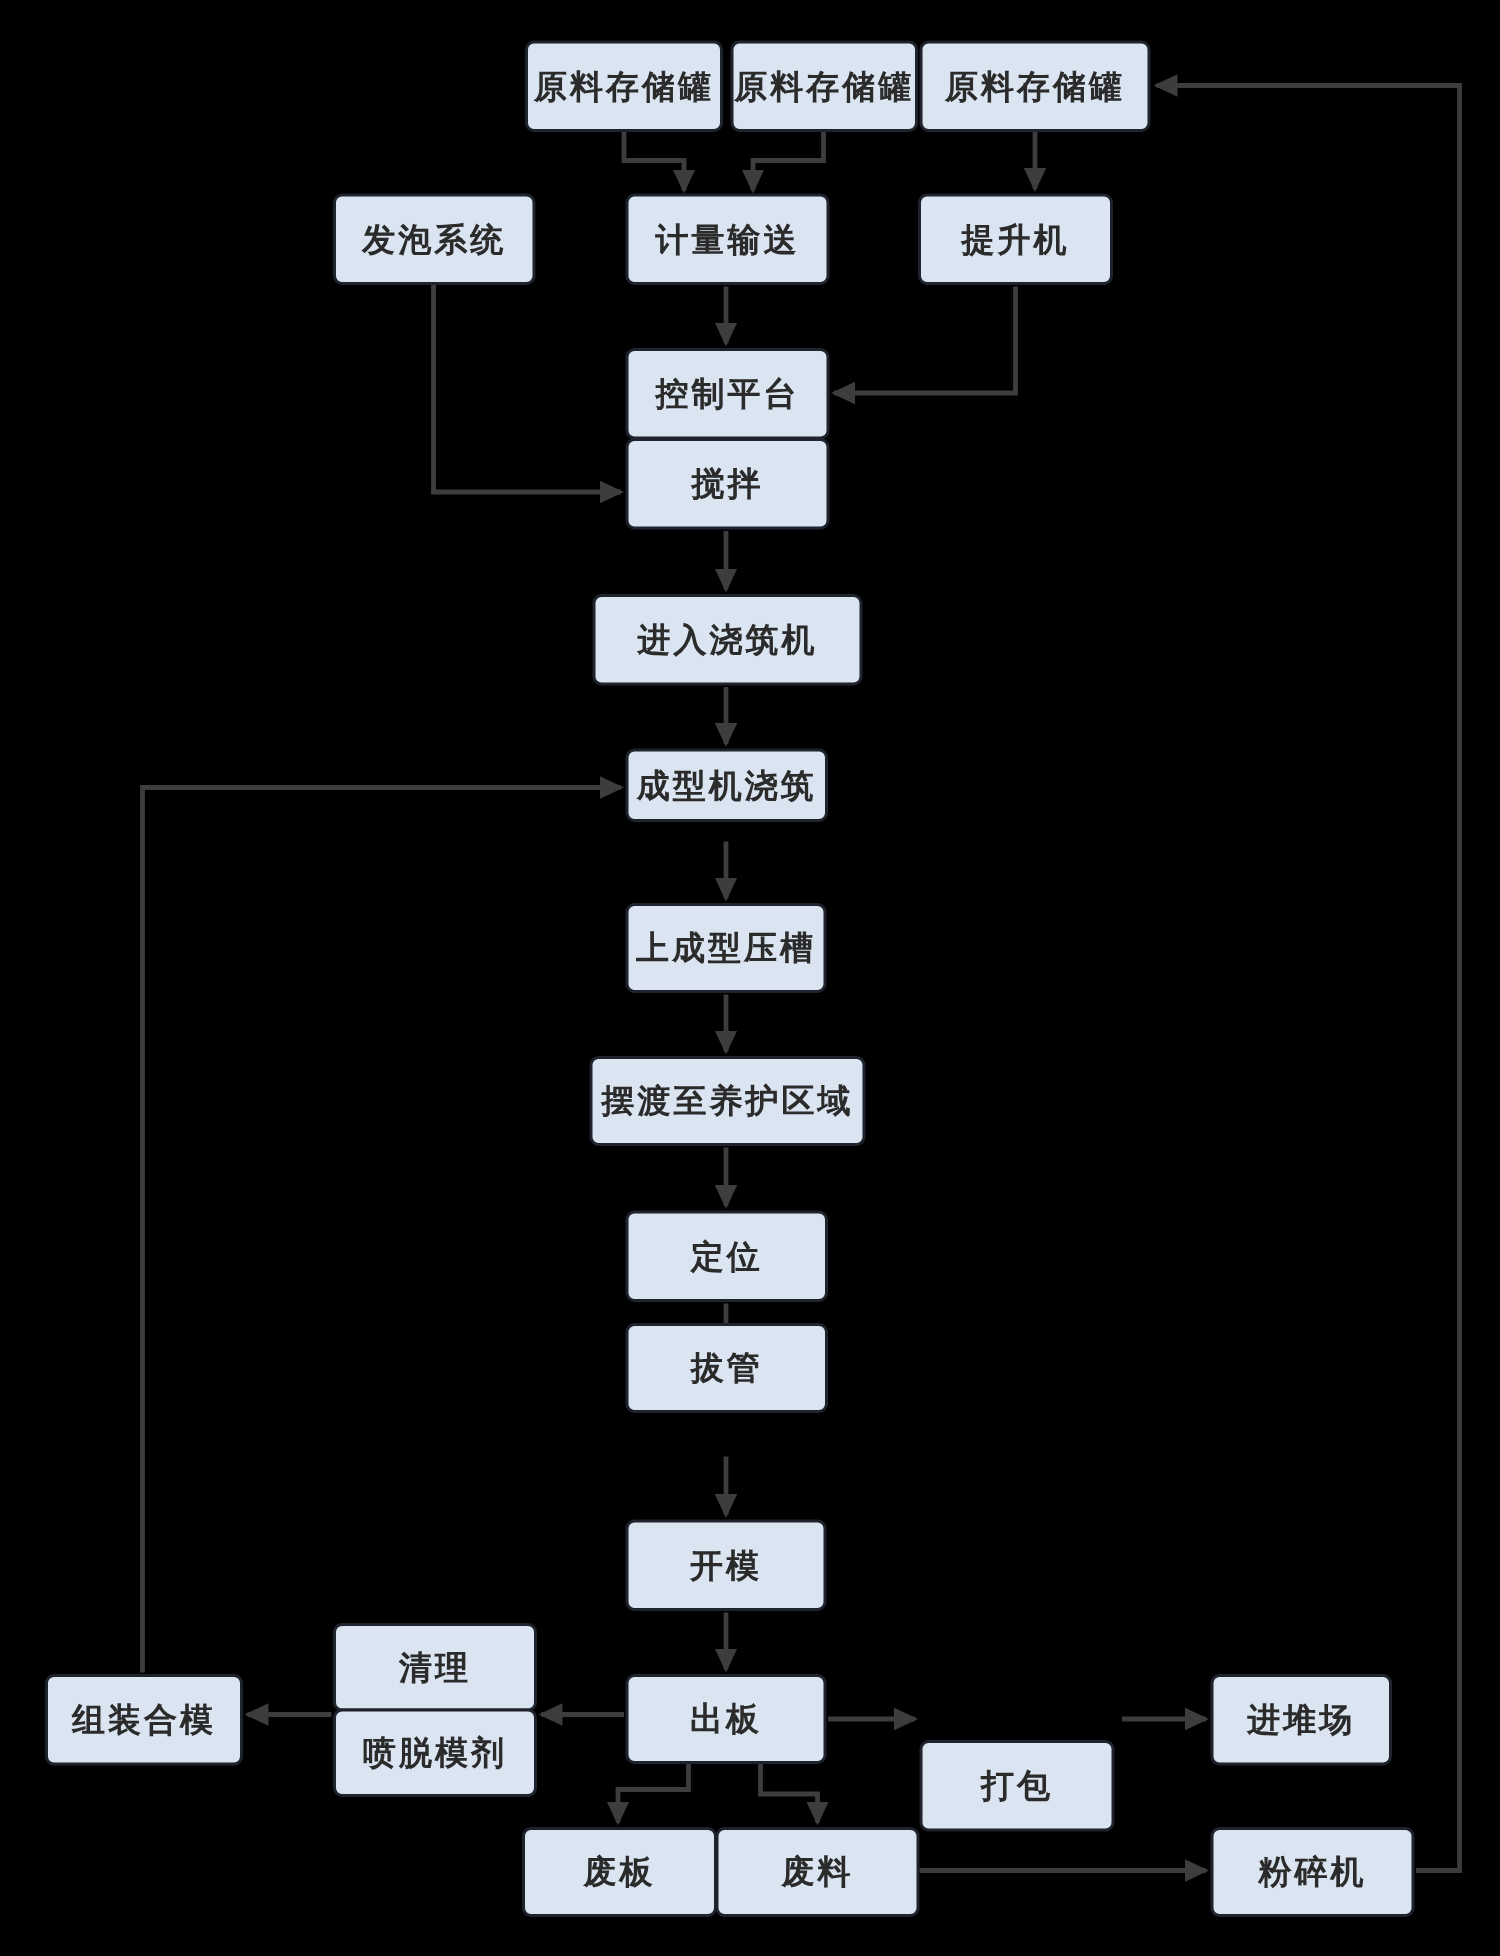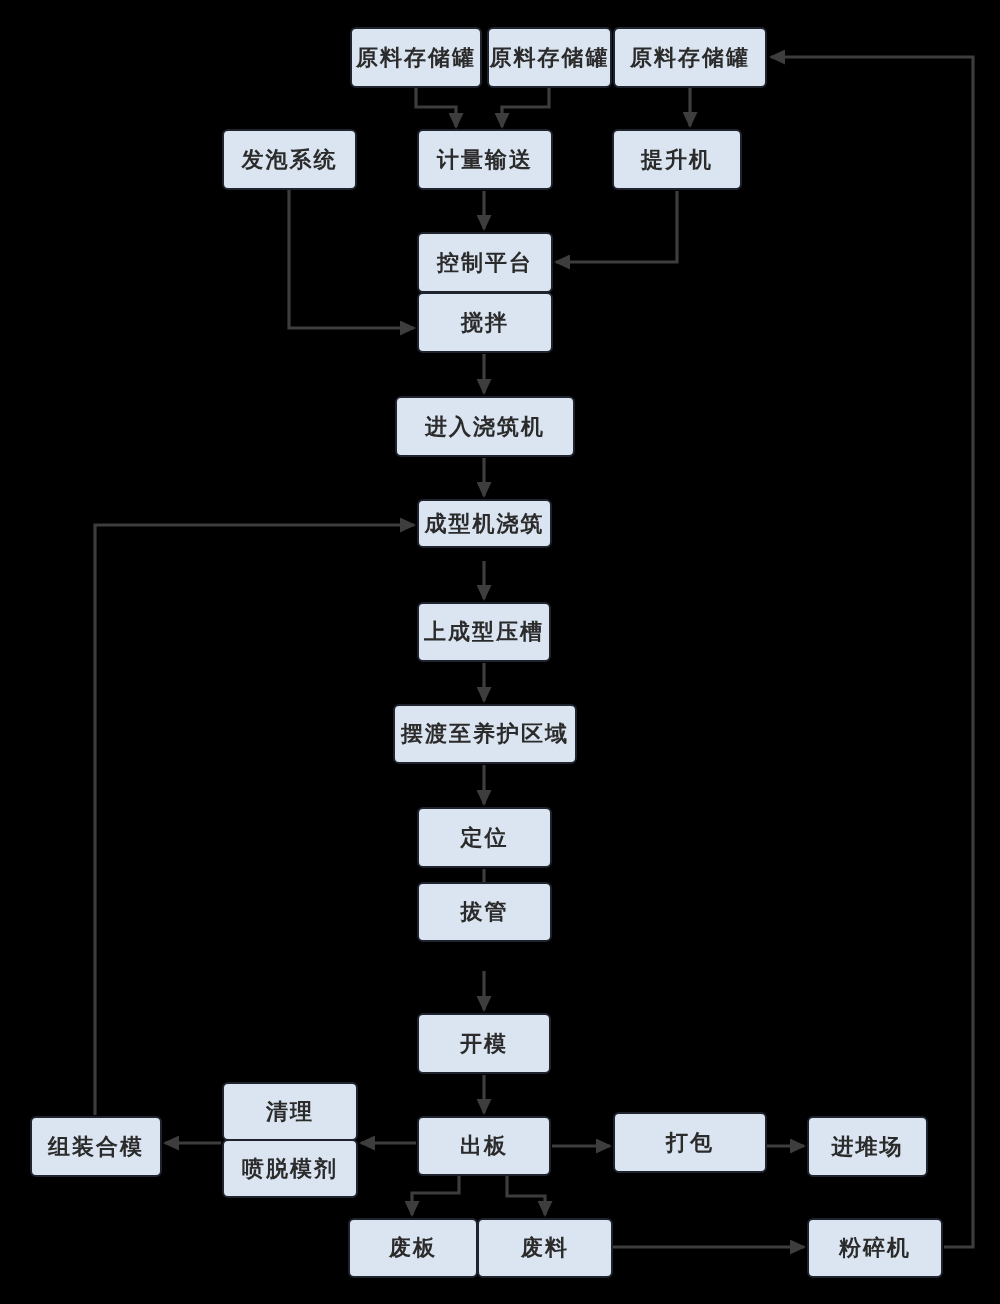--- a/index.html
+++ b/index.html
@@ -112,21 +112,21 @@
   <div class="node" style="left:222px;top:1082px;width:136px;height:59px">
       <span>清理</span>
     </div>
   <div class="node" style="left:222px;top:1139px;width:136px;height:59px">
       <span>喷脱模剂</span>
     </div>
   <div class="node" style="left:30px;top:1116px;width:132px;height:61px">
       <span>组装合模</span>
     </div>
 
-  <div class="node" style="left:613px;top:1112px;width:154px;height:61px">
+  <div class="node" style="left:613px;top:1160px;width:130px;height:61px">
       <span>打包</span>
     </div>
   <div class="node" style="left:807px;top:1116px;width:121px;height:61px">
       <span>进堆场</span>
     </div>
 
   <div class="node" style="left:348px;top:1218px;width:130px;height:60px">
       <span>废板</span>
     </div>
   <div class="node" style="left:477px;top:1218px;width:136px;height:60px">

